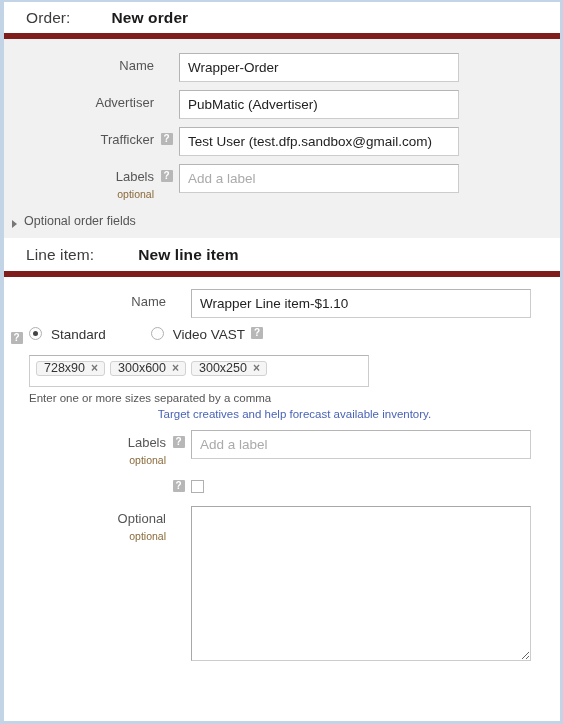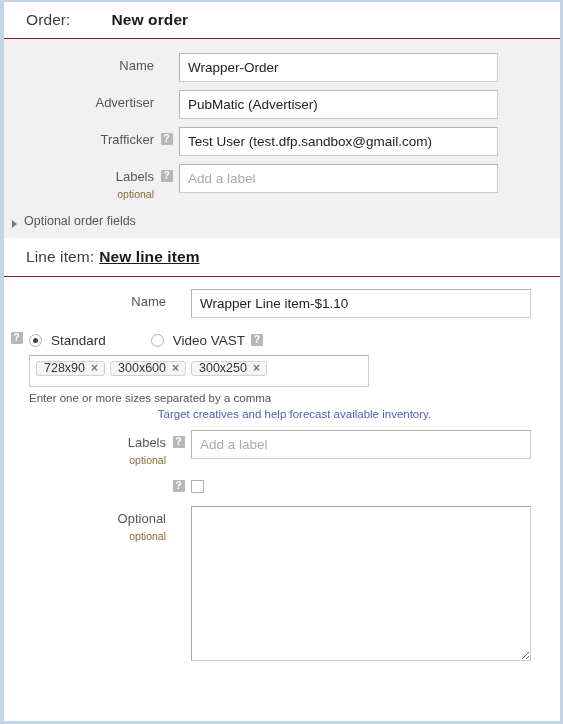--- a/index.html
+++ b/index.html
@@ -22,21 +22,21 @@
     border-top: 2px solid #c3d4e6;
     border-bottom: 3px solid #c3d4e6;
     overflow: hidden;
   }
 
   
   .section-header {
     height: 37px;
     box-sizing: border-box;
     background: #ffffff;
-    border-bottom: 1px solid #7f1d1d;
+    border-bottom: 6px solid #7f1d1d;
     display: flex;
     align-items: center;
     padding-left: 22px;
   }
   .section-header .htext {
     font-size: 15.5px;
     color: #3c3c3c;
     letter-spacing: .1px;
   }
   .section-header .hstrong {
@@ -127,21 +127,21 @@
     cursor: pointer;
   }
 
   .field-col {
     flex: 1 1 auto;
   }
 
   
   .txt {
     box-sizing: border-box;
-    width: 319px;
+    width: 280px;
     height: 29px;
     padding: 3px 8px;
     font-size: 13.5px;
     color: #222222;
     font-family: "Liberation Sans", sans-serif;
     border: 1px solid #cccccc;
     border-top-color: #b5b5b5;
     border-left-color: #b5b5b5;
     background: #ffffff;
     outline: none;
@@ -166,21 +166,20 @@
     height: 0;
     border-top: 4px solid transparent;
     border-bottom: 4px solid transparent;
     border-left: 5px solid #777777;
     margin-right: 7px;
   }
 
   
   .radio-row {
     display: flex;
-    align-items: center;
     height: 26px;
     padding-top: 1px;
   }
   .radio {
     width: 13px;
     height: 13px;
     border-radius: 50%;
     border: 1px solid #b0b0b0;
     background: #fdfdfd;
     box-sizing: border-box;
@@ -347,23 +346,23 @@
         <input class="txt" type="text" placeholder="Add a label" style="">
       </div>
     </div>
 
     <div class="opt-fields">
       <span class="tri"></span>
       <span>Optional order fields</span>
     </div>
   </div>
 
-  <div class="section-header" style="height:39px;">
+  <div class="section-header" style="height:39px;gap:22px;">
     <span class="htext">Line item:</span>
-    <span class="htext hstrong" style="margin-left:5px;text-decoration:underline;">New line item</span>
+    <span class="htext hstrong" style="margin-left:22px;">New line item</span>
   </div>
 
   <div class="line-block">
 
     <div class="row">
       <div class="label-col">
         <span class="lbl">Name</span>
       </div>
       <div class="help-col empty"></div>
       <div class="field-col">

